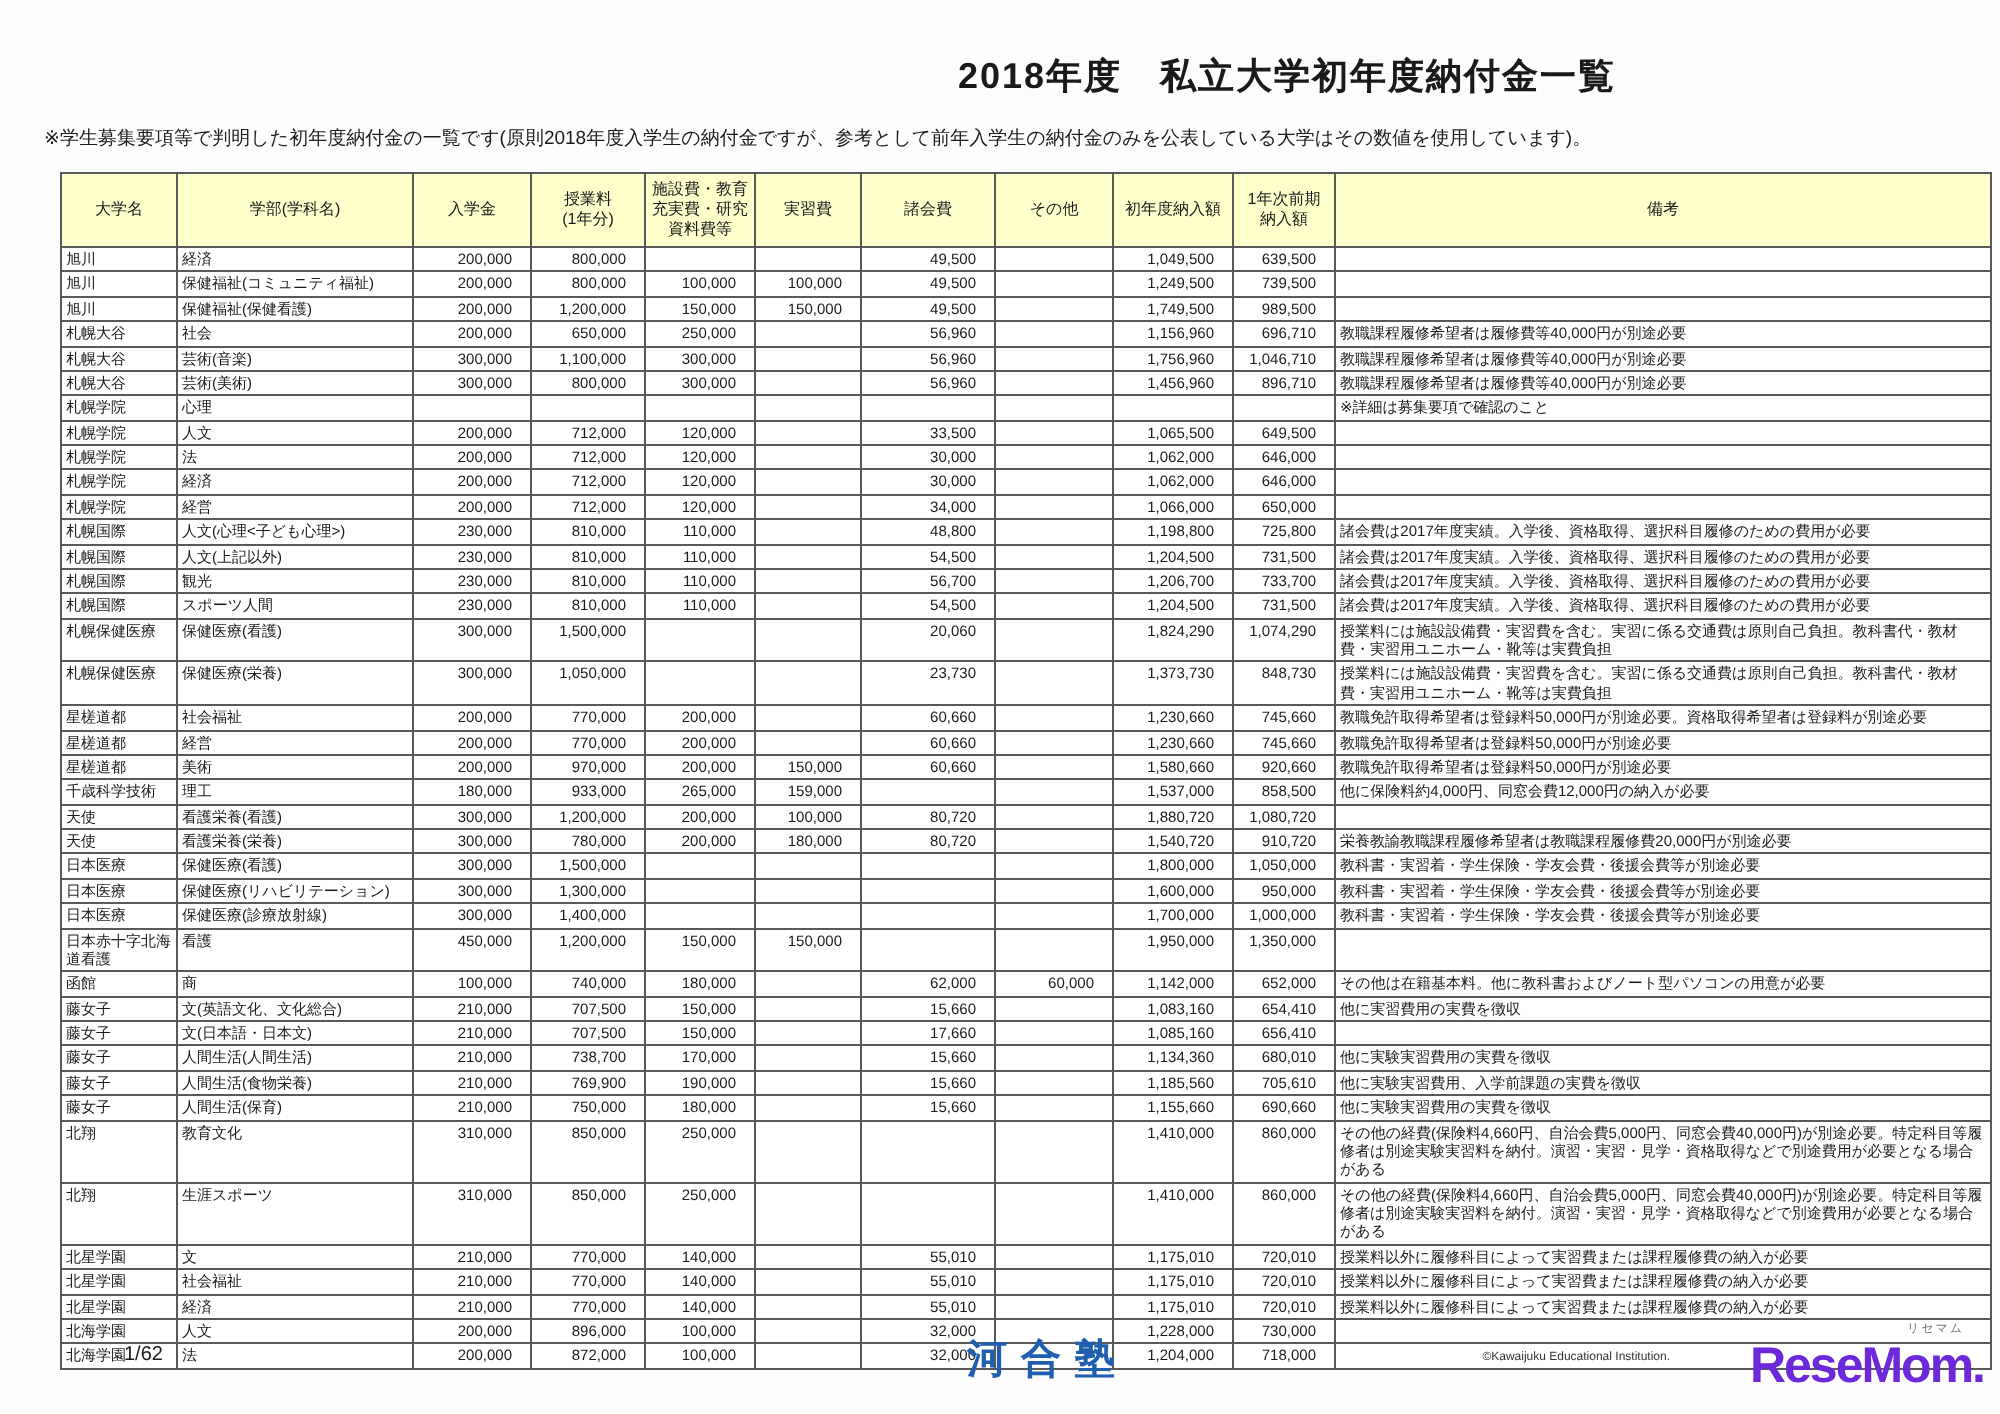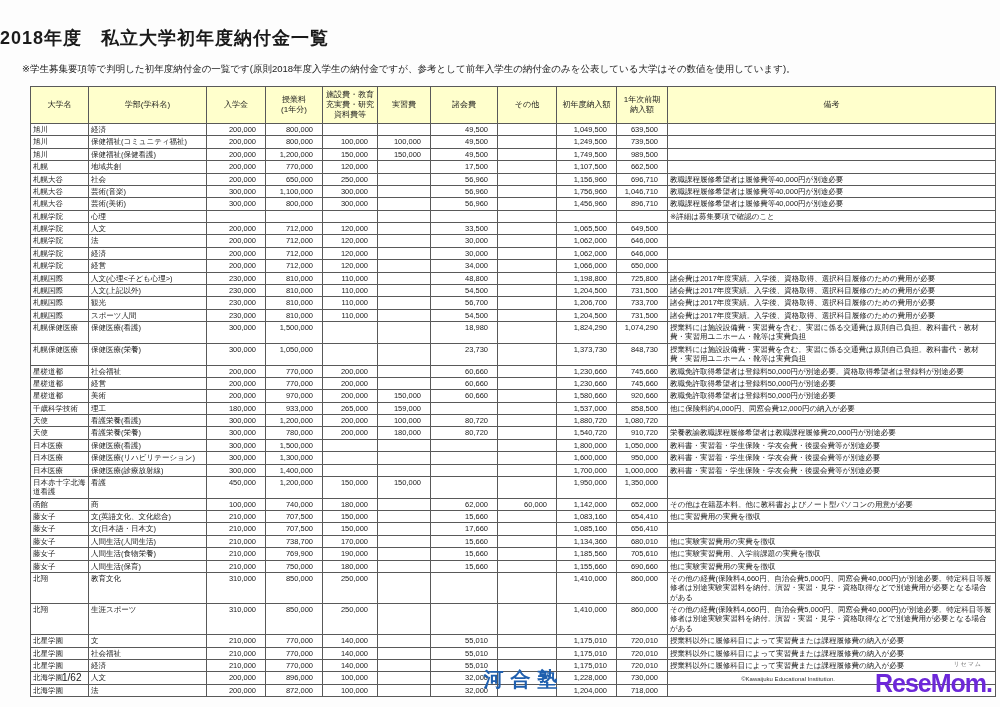--- a/index.html
+++ b/index.html
@@ -1,20 +1,20 @@
 <!DOCTYPE html>
 <html><head>
 <meta charset="utf-8">
 <style>
   * { margin:0; padding:0; box-sizing:border-box; }
   html,body { width:1000px; height:707px; background:#fdfdfd; overflow:hidden;
               font-family:"Liberation Sans","DejaVu Sans",sans-serif; color:#1a1a1a; }
   .page { position:relative; width:1000px; height:707px; }
 
-  .title { position:absolute; top:26px; left:0; width:808px; text-align:left;
+  .title { position:absolute; top:26px; left:0; width:808px; text-align:right;
            font-size:18px; font-weight:bold; letter-spacing:1px; }
   .note  { position:absolute; top:63px; left:22px; font-size:9.5px; }
 
   table.fees { position:absolute; top:86px; left:30px; width:965px;
                border-collapse:collapse; table-layout:fixed;
                font-size:7.5px; line-height:1.25; }
   table.fees th, table.fees td { border:1px solid #595959; overflow:hidden; }
   table.fees { border:1.5px solid #333; }
   thead th { background:#ffffcc; font-weight:normal; text-align:center;
              vertical-align:middle; height:37px; white-space:pre-line;
@@ -109,33 +109,20 @@
           <td class="num">1,200,000</td>
           <td class="num">150,000</td>
           <td class="num">150,000</td>
           <td class="num">49,500</td>
           <td class="num"></td>
           <td class="num">1,749,500</td>
           <td class="num">989,500</td>
           <td class="txt"></td>
         </tr>
         <tr>
-          <td class="txt">札幌</td>
-          <td class="txt">地域共創</td>
-          <td class="num">200,000</td>
-          <td class="num">770,000</td>
-          <td class="num">120,000</td>
-          <td class="num"></td>
-          <td class="num">17,500</td>
-          <td class="num"></td>
-          <td class="num">1,107,500</td>
-          <td class="num">662,500</td>
-          <td class="txt"></td>
-        </tr>
-        <tr>
           <td class="txt">札幌大谷</td>
           <td class="txt">社会</td>
           <td class="num">200,000</td>
           <td class="num">650,000</td>
           <td class="num">250,000</td>
           <td class="num"></td>
           <td class="num">56,960</td>
           <td class="num"></td>
           <td class="num">1,156,960</td>
           <td class="num">696,710</td>
@@ -284,21 +271,21 @@
           <td class="num">731,500</td>
           <td class="txt">諸会費は2017年度実績。入学後、資格取得、選択科目履修のための費用が必要</td>
         </tr>
         <tr>
           <td class="txt">札幌保健医療</td>
           <td class="txt">保健医療(看護)</td>
           <td class="num">300,000</td>
           <td class="num">1,500,000</td>
           <td class="num"></td>
           <td class="num"></td>
-          <td class="num">18,980</td>
+          <td class="num">20,060</td>
           <td class="num"></td>
           <td class="num">1,824,290</td>
           <td class="num">1,074,290</td>
           <td class="txt">授業料には施設設備費・実習費を含む。実習に係る交通費は原則自己負担。教科書代・教材費・実習用ユニホーム・靴等は実費負担</td>
         </tr>
         <tr>
           <td class="txt">札幌保健医療</td>
           <td class="txt">保健医療(栄養)</td>
           <td class="num">300,000</td>
           <td class="num">1,050,000</td>

